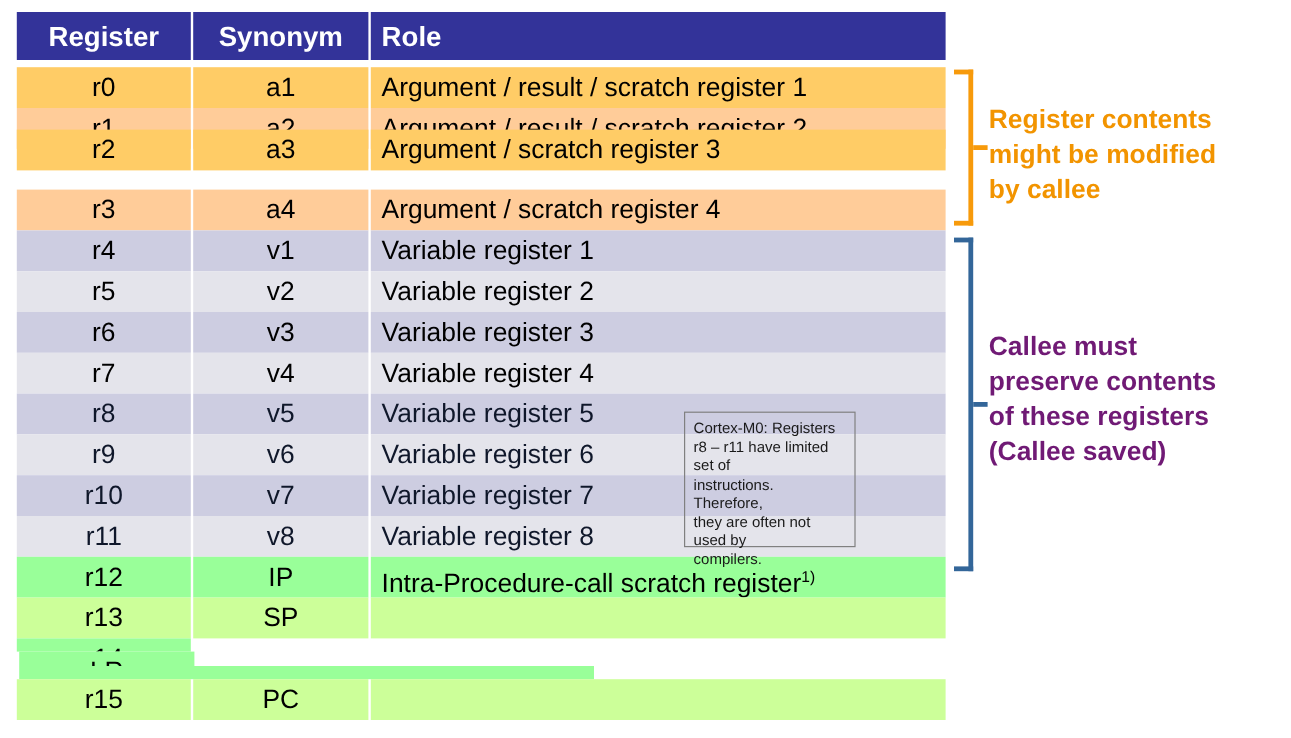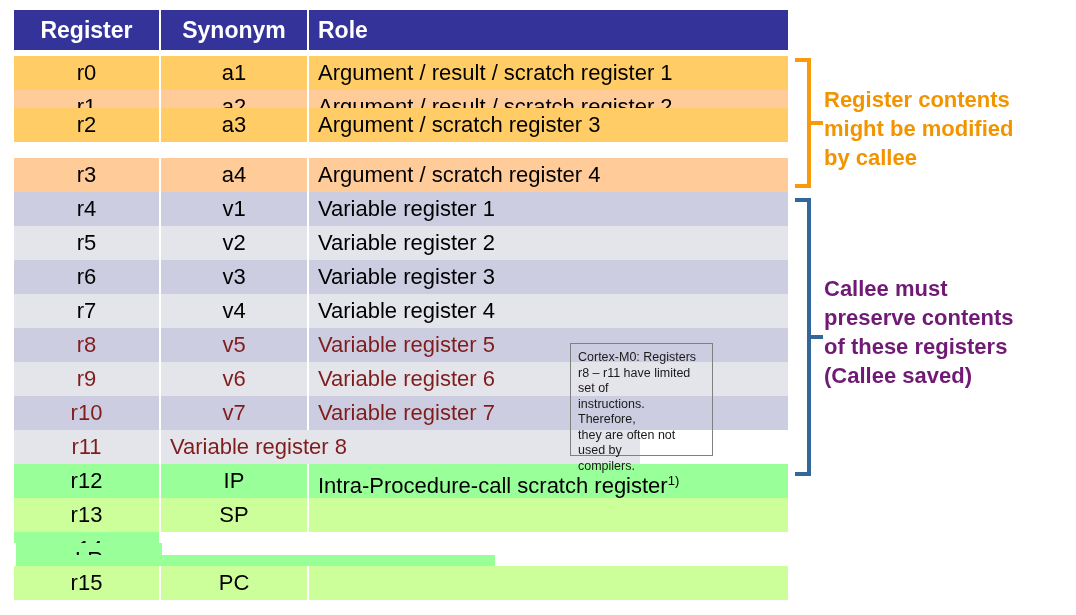--- a/index.html
+++ b/index.html
@@ -70,21 +70,21 @@
   .row-header .c-role { text-align: left; padding-left: 9px; }
 
   
   .p-orangeA .cell { background: #FFCC66; }
   .p-orangeB .cell { background: #FFCC99; }
   .p-lavA   .cell  { background: #CDCDE1; }
   .p-lavB   .cell  { background: #E4E4EB; }
   .p-greenA .cell  { background: #99FF99; }
   .p-greenB .cell  { background: #CCFF99; }
 
-  .dim .cell { color: #7f1d1d; }
+  .dim .cell { color: #0f172a; }
 
   
   .bracket {
     position: absolute;
     box-sizing: border-box;
     border-style: solid;
     border-left: none;
   }
   .bracket-orange {
     left: 795px;
@@ -213,20 +213,21 @@
         <div class="cell c-syn">v6</div>
         <div class="cell c-role"><span>Variable register 6</span></div>
       </div>
       <div class="row p-lavA dim" style="top: 396px;">
         <div class="cell c-reg">r10</div>
         <div class="cell c-syn">v7</div>
         <div class="cell c-role"><span>Variable register 7</span></div>
       </div>
       <div class="row p-lavB dim" style="top: 430px;">
         <div class="cell c-reg">r11</div>
+        <div class="cell c-syn">v8</div>
         <div class="cell c-role"><span>Variable register 8</span></div>
       </div>
       <div class="row p-greenA" style="top: 464px;">
         <div class="cell c-reg">r12</div>
         <div class="cell c-syn">IP</div>
         <div class="cell c-role"><span>Intra-Procedure-call scratch register</span><sup style="font-size: 13px;">1)</sup></div>
       </div>
       <div class="row p-greenB" style="top: 498px;">
         <div class="cell c-reg">r13</div>
         <div class="cell c-syn">SP</div>

